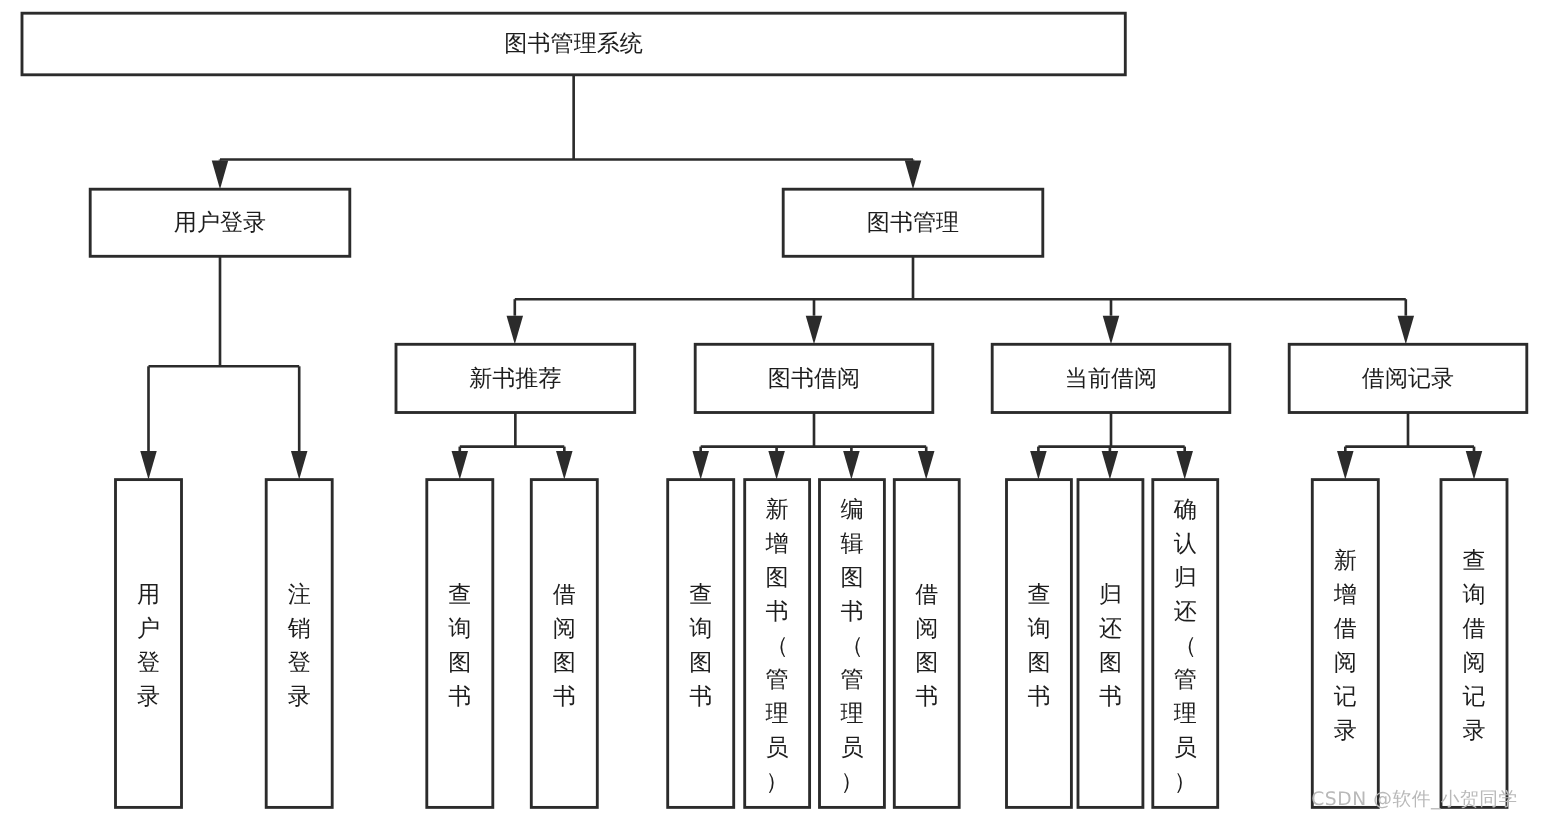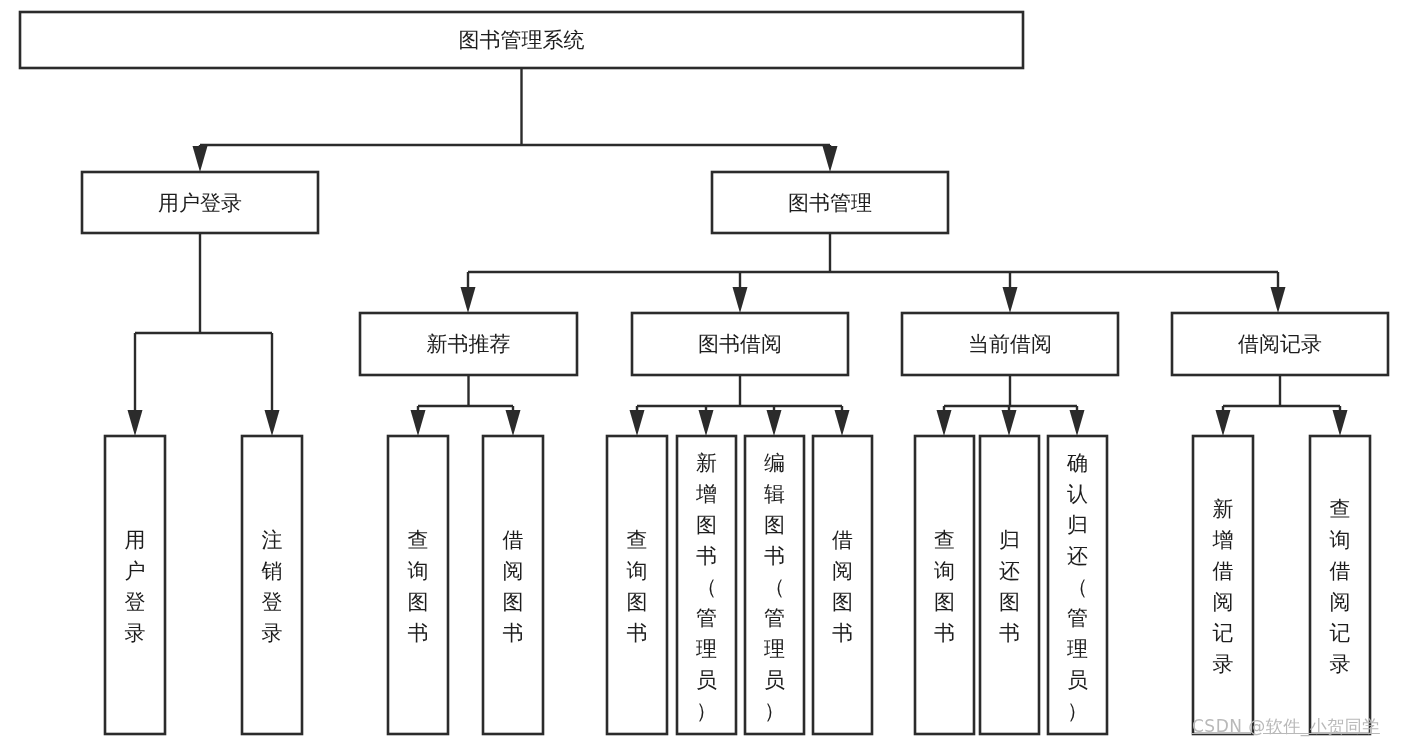--- a/index.html
+++ b/index.html
@@ -56,21 +56,20 @@
     text-anchor: middle;
   }
   .watermark-text {
     position: absolute;
     font-family: "DejaVu Sans", "Liberation Sans", sans-serif;
     font-size: 17px;
     color: #b9b9b9;
     white-space: nowrap;
     letter-spacing: 0.5px;
     user-select: none;
-    text-decoration: underline;
   }
 </style>
 </head>
 <body>
 
 <div id="diagram-root">
   <svg id="flow" viewBox="0 0 1405 747" xmlns="http://www.w3.org/2000/svg">
     <g id="connector-layer">
         <g>
           <path class="link-line" d="M 521.5 68 L 521.5 145"></path>

